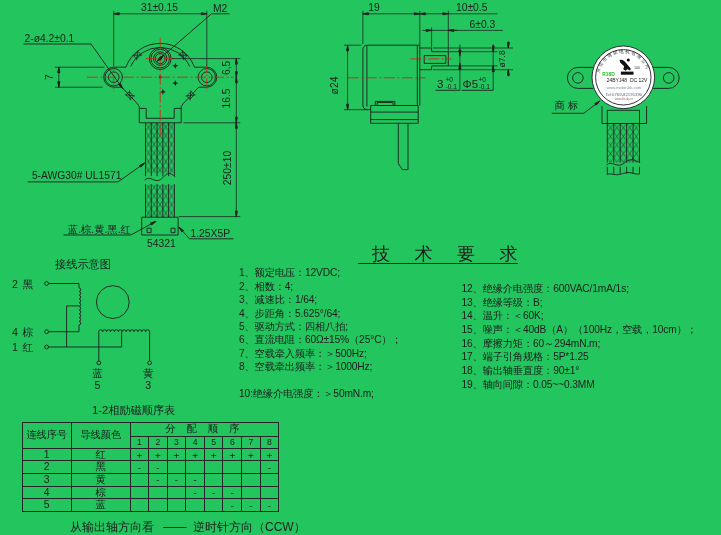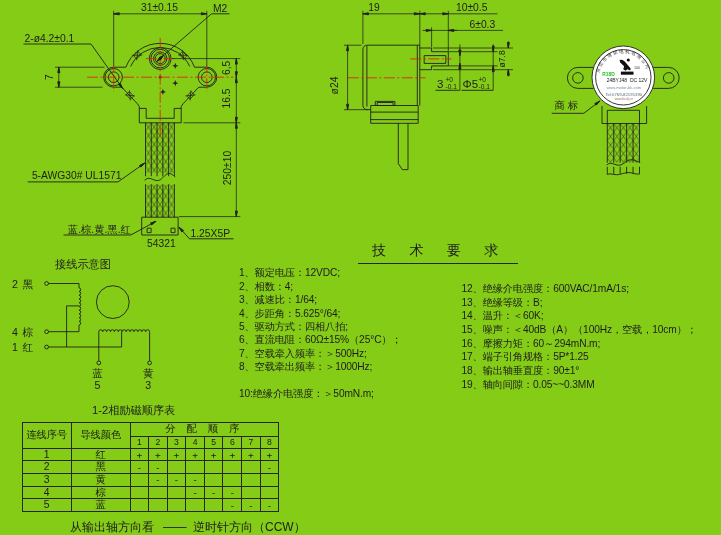--- a/index.html
+++ b/index.html
@@ -1,23 +1,23 @@
 <!DOCTYPE html>
 <html><head>
 <meta charset="utf-8">
 <style>
   html,body { margin:0; padding:0; background:#fff; }
-  #stage { position:relative; width:721px; height:535px; background:#84cc16; overflow:hidden;
+  #stage { position:relative; width:721px; height:535px; background:#22c55e; overflow:hidden;
            font-family:"Liberation Sans","DejaVu Sans",sans-serif; color:#1d1d1d; }
   svg { position:absolute; left:0; top:0; }
   svg * { vector-effect:non-scaling-stroke; }
   svg { stroke:#1f1f1f; stroke-width:0.9; fill:none; }
   svg text { stroke:none; fill:#1d1d1d; font-size:10.3px; font-family:"Liberation Sans","DejaVu Sans",sans-serif; }
   svg .dim { stroke-width:0.75; }
-  .tech-title { position:absolute; left:372px; top:241.5px; font-size:14px; font-weight:500;
+  .tech-title { position:absolute; left:372px; top:241.5px; font-size:18px; font-weight:500;
                 word-spacing:18.5px; white-space:nowrap; letter-spacing:0.5px;}
   .tech-underline { position:absolute; left:357.5px; top:262.8px; width:160.5px; height:1.2px; background:#262626; }
   .req { position:absolute; font-size:10.2px; line-height:11px; white-space:nowrap; letter-spacing:-0.12px; }
   .tbl-title { position:absolute; left:92px; top:403.4px; font-size:11.2px; }
   table.seq { position:absolute; left:21.5px; top:422px; border-collapse:collapse; table-layout:fixed;
               border:1.4px solid #262626; }
   table.seq td { border:1px solid #262626; text-align:center; padding:0; overflow:hidden; }
   table.seq .hc { font-size:10.2px; height:12.6px; line-height:12.6px; }
   table.seq .sp { font-size:10.4px; letter-spacing:4px; }
   table.seq .sc { font-size:8.6px; height:11.1px; line-height:10.6px; }

